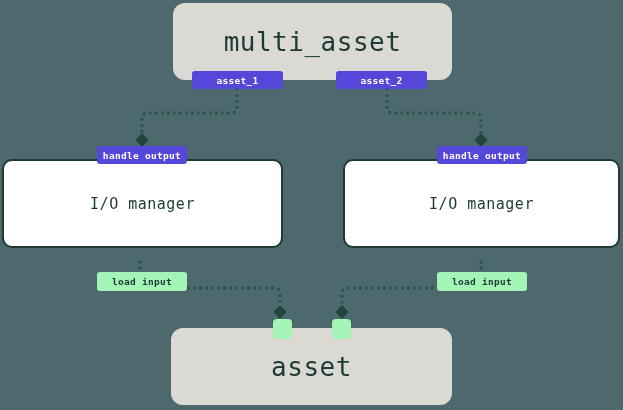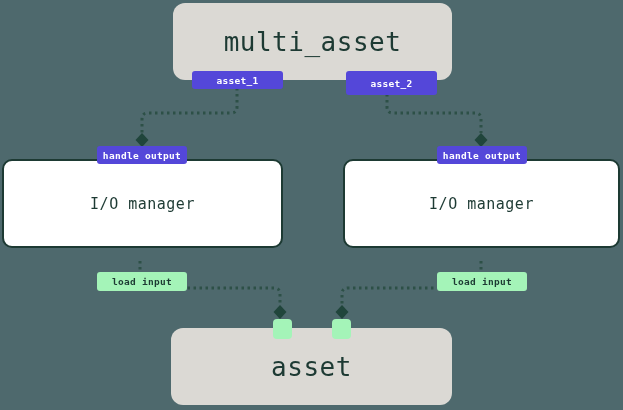--- a/index.html
+++ b/index.html
@@ -65,21 +65,21 @@
     display:flex;align-items:center;justify-content:center;
     box-sizing:border-box;
     border-radius:3px;
     font-size:9.5px;
     font-weight:700;
     letter-spacing:0.3px;
   }
   .badge-indigo{background:var(--badge-indigo);color:var(--badge-text-light);}
   .badge-mint{background:var(--badge-mint);color:var(--text-dark);margin-top:29px;}
   .badge-asset1{left:192px;top:71px;width:91px;height:18px;}
-  .badge-asset2{left:346px;top:71px;width:91px;height:24px;}
+  .badge-asset2{left:336px;top:71px;width:91px;height:18px;}
   .badge-ho-left{left:97px;top:146px;width:90px;height:18px;}
   .badge-ho-right{left:437px;top:146px;width:90px;height:18px;}
   .badge-li-left{left:97px;top:243px;width:90px;height:19px;}
   .badge-li-right{left:437px;top:243px;width:90px;height:19px;}
   .mint-square{
     position:absolute;
     width:19px;height:20px;
     border-radius:4px;
     background:var(--badge-mint);
   }

